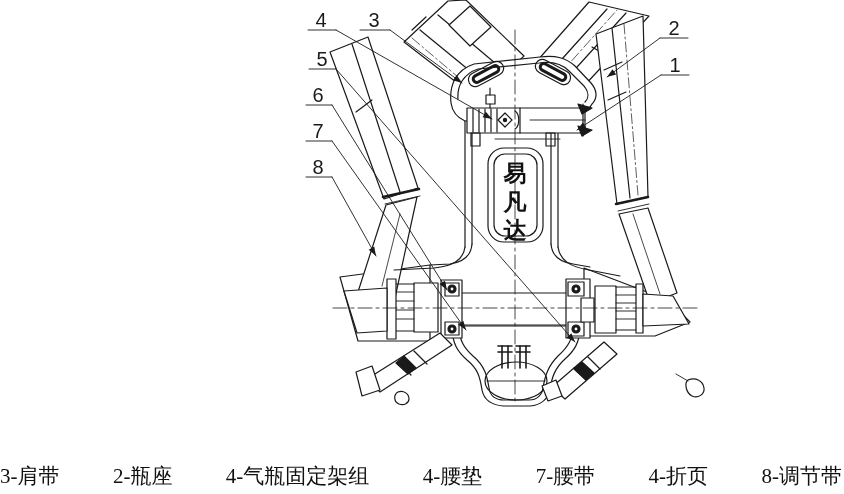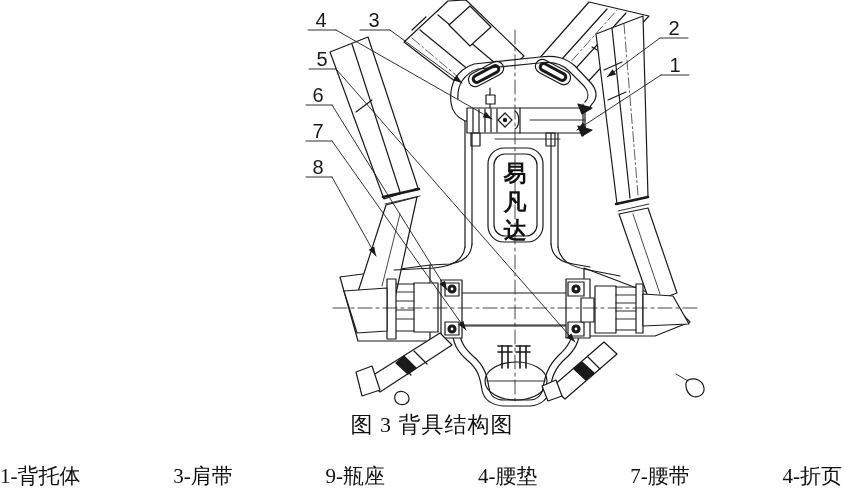--- a/index.html
+++ b/index.html
@@ -253,23 +253,23 @@
     <text class="callout" x="322" y="66" text-anchor="middle">5</text>
     <text class="callout" x="318" y="102" text-anchor="middle">6</text>
     <text class="callout" x="318" y="138" text-anchor="middle">7</text>
     <text class="callout" x="318" y="174" text-anchor="middle">8</text>
 
     <text class="logo" x="515" y="181" text-anchor="middle">易</text>
     <text class="logo" x="515" y="210" text-anchor="middle">凡</text>
     <text class="logo" x="515" y="238" text-anchor="middle">达</text>
   </svg>
 
-  <div id="caption">图 3 背具结构图</div>
 
   <div id="legend">
-    <span class="legend-item">1-背托体</span>
     <span class="legend-item">3-肩带</span>
-    <span class="legend-item">9-瓶座</span>
+    <span class="legend-item">2-瓶座</span>
+    <span class="legend-item">4-气瓶固定架组</span>
     <span class="legend-item">4-腰垫</span>
     <span class="legend-item">7-腰带</span>
     <span class="legend-item">4-折页</span>
+    <span class="legend-item">8-调节带</span>
   </div>
 </div>
 
 </body></html>

